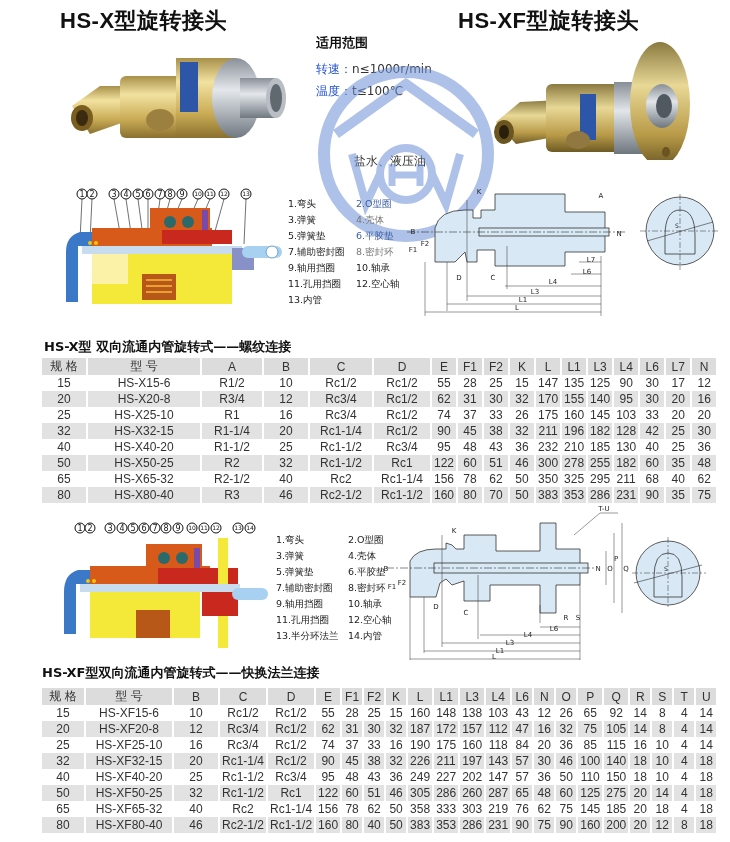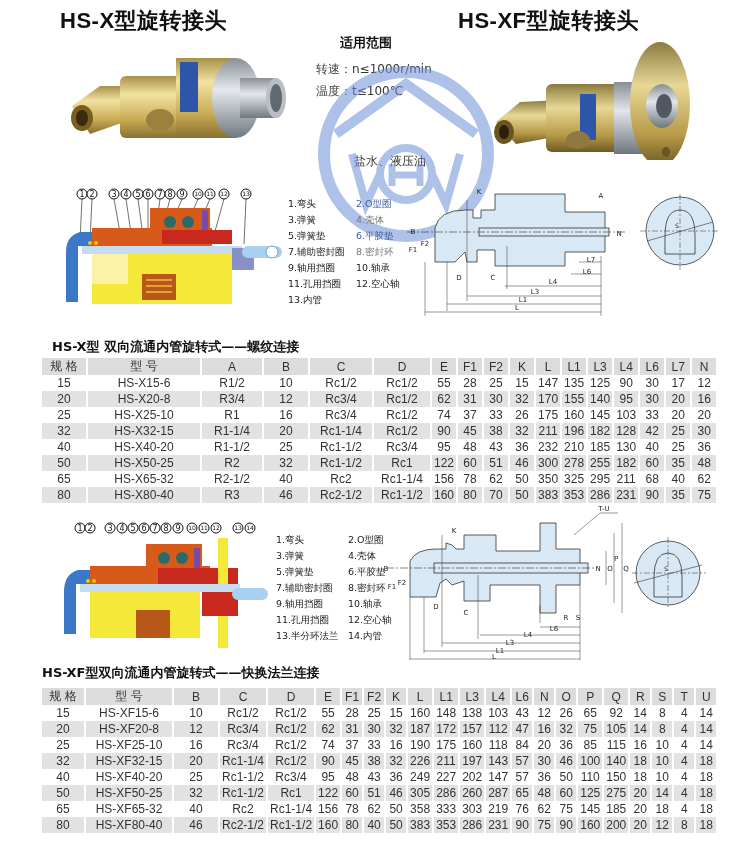--- a/index.html
+++ b/index.html
@@ -1,21 +1,21 @@
 <!DOCTYPE html>
 <html><head>
 <meta charset="utf-8">
 <style>
   * { box-sizing: border-box; margin: 0; padding: 0; }
   body { width: 730px; height: 842px; background: #ffffff; font-family: "DejaVu Sans", "Liberation Sans", sans-serif; color: #222; position: relative; overflow: hidden; }
   .abs { position: absolute; }
   .title-big { font-family: "Liberation Sans", "DejaVu Sans", sans-serif; font-weight: bold; font-size: 22px; color: #111; letter-spacing: 0.5px; }
-  .spec-heading { font-weight: bold; font-size: 13px; color: #111; margin-left: 24px; }
+  .spec-heading { font-weight: bold; font-size: 13px; color: #111; }
   .spec-line { font-size: 12px; color: #333; line-height: 22px; }
-  .spec-line .lbl { color: #404040; }
+  .spec-line .lbl { color: #1d4ed8; }
   .parts { font-size: 9.5px; color: #222; line-height: 16px; display: grid; grid-template-columns: 68px 68px; }
   .parts span.blue { color: #3a5fa0; }
   .parts span.grey { color: #777; }
   .section-title { font-weight: bold; font-size: 13px; color: #111; }
   table.spec { border-collapse: separate; border-spacing: 2px 0; font-family: "Liberation Sans", "DejaVu Sans", sans-serif; font-size: 12px; color: #333; }
   table.spec th { background: #dcdcdc; font-weight: normal; height: 17px; text-align: center; color: #333; padding: 0 2px; }
   table.spec td { height: 16px; text-align: center; padding: 0 2px; white-space: nowrap; }
   table.spec tr.alt td { background: #e2e2e2; }
   .watermark { position: absolute; left: 316px; top: 64px; width: 180px; height: 180px; opacity: 0.55; pointer-events: none; }
 </style>
@@ -217,21 +217,21 @@
   <g>
     <circle cx="285" cy="45" r="34" fill="#d8e8f4" stroke="#333" stroke-width="0.8"></circle>
     <path d="M270,68 L270,50 Q270,24 285,24 Q300,24 300,50 L300,68 Z" fill="none" stroke="#333" stroke-width="0.8"></path>
     <line x1="245" y1="45" x2="325" y2="45" stroke="#333" stroke-width="0.5" stroke-dasharray="6,2,2,2"></line>
     <line x1="285" y1="8" x2="285" y2="84" stroke="#333" stroke-width="0.5" stroke-dasharray="6,2,2,2"></line>
     <line x1="252" y1="55" x2="318" y2="36" stroke="#333" stroke-width="0.6"></line>
     <text x="280" y="42" font-size="6" fill="#222">S</text>
   </g>
 </svg>
 
-<div class="abs section-title" style="left:52px;top:338px;">HS-X型  双向流通内管旋转式——螺纹连接</div>
+<div class="abs section-title" style="left:44px;top:338px;">HS-X型  双向流通内管旋转式——螺纹连接</div>
 
 <table class="abs spec" style="left:40px;top:358px;">
   <colgroup>
     <col style="width:44px">
       <col style="width:112px">
       <col style="width:60px">
       <col style="width:44px">
       <col style="width:62px">
       <col style="width:56px">
     <col style="width:24px">

